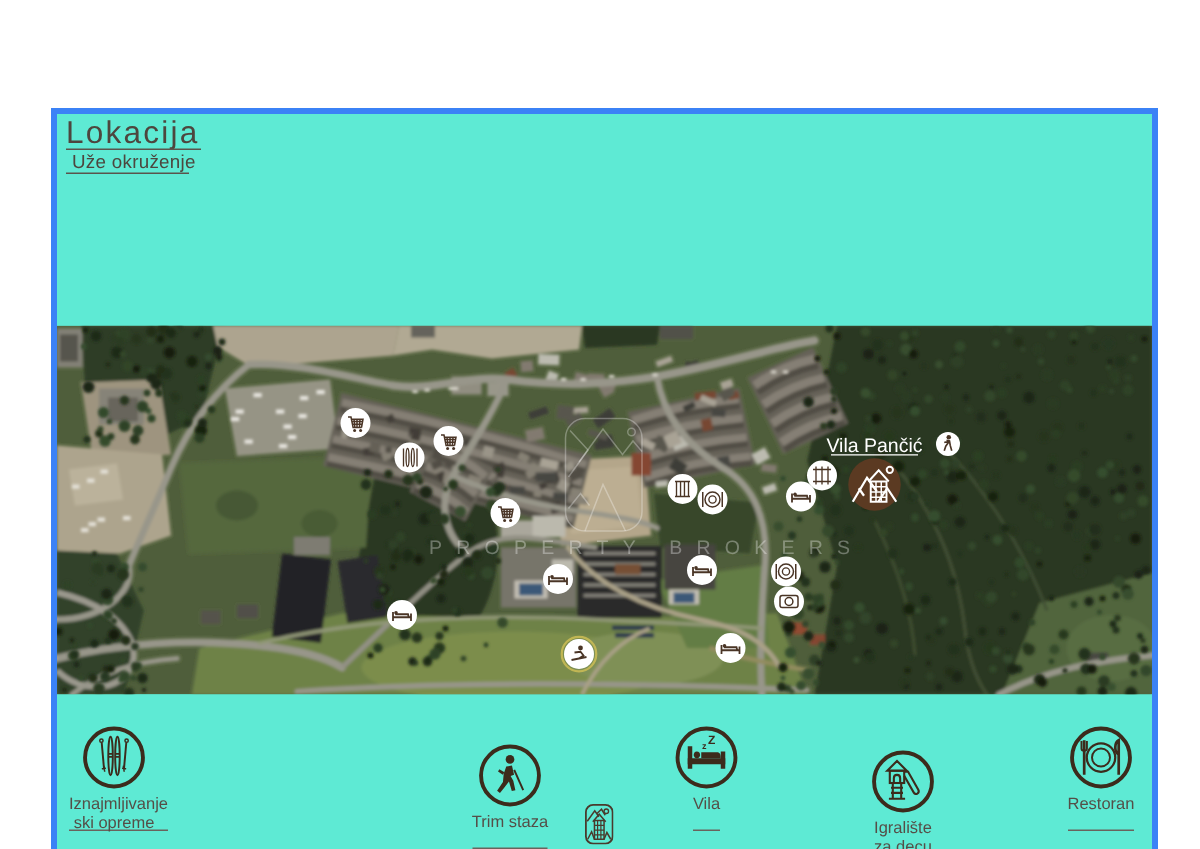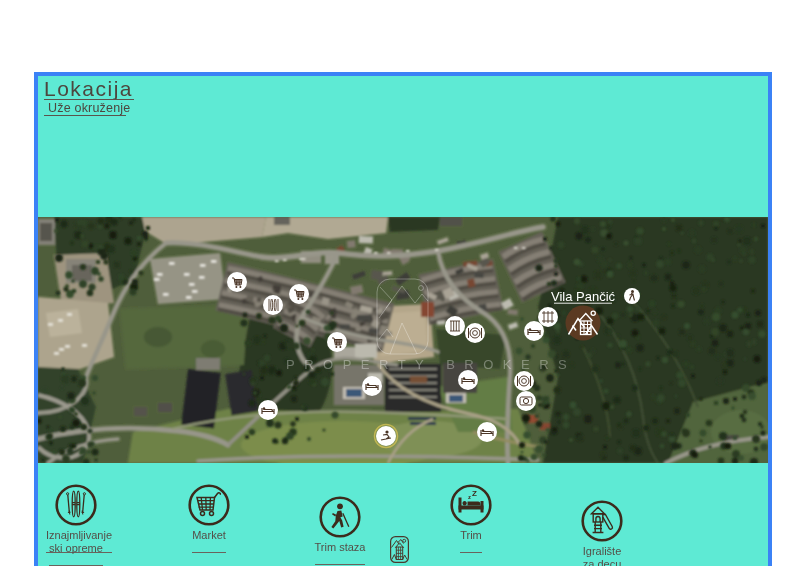--- a/index.html
+++ b/index.html
@@ -1004,34 +1004,20 @@
           <path d="M30.2,12 L28.7,29" stroke-width="1.3"></path>
           <path d="M27.4,29.2 L30.1,29.5 M28.2,27.5 L28.8,31.5" stroke-width="1"></path>
           <path d="M19.7,8.2 C17.7,8.2 17.7,33.8 19.7,33.8 C21.7,33.8 21.7,8.2 19.7,8.2 Z" stroke-width="1.3"></path>
           <path d="M24.3,8.2 C22.3,8.2 22.3,33.8 24.3,33.8 C26.3,33.8 26.3,8.2 24.3,8.2 Z" stroke-width="1.3"></path>
           <path d="M18.2,19.6 L21.2,19.6 M18.2,21.6 L21.2,21.6 M22.8,19.6 L25.8,19.6 M22.8,21.6 L25.8,21.6" stroke-width="1.1"></path>
         </g>
       </svg>
       <div class="txt"><span>Iznajmljivanje</span><br><span>ski opreme</span></div>
     </div>
 
-    <div class="leg" style="left:141px;top:20px;width:60px;">
-      <svg width="44" height="44" viewBox="0 0 44 44">
-        <circle cx="22" cy="22" r="19.3" fill="none" stroke="#3c2b1c" stroke-width="2.6"></circle>
-        <g stroke="#3c2b1c" fill="none" stroke-width="1.5">
-          <path d="M10,14.5 L27.5,14.5 L26,27 L13,27 Z"></path>
-          <path d="M10.8,17.7 L27.1,17.7 M11.2,21 L26.7,21 M11.6,24.2 L26.3,24.2" stroke-width="1.3"></path>
-          <path d="M14.2,14.5 L15.5,27 M18.8,14.5 L19.2,27 M23.4,14.5 L23,27" stroke-width="1.3"></path>
-          <path d="M27.5,14.5 L30.5,10.5 C31.8,8.9 33.8,10 33.3,11.8"></path>
-        </g>
-        <circle cx="15.5" cy="30.5" r="2" stroke="#3c2b1c" stroke-width="1.5" fill="none"></circle>
-        <circle cx="24.5" cy="30.5" r="2" stroke="#3c2b1c" stroke-width="1.5" fill="none"></circle>
-      </svg>
-      <div class="txt"><span>Market</span></div>
-    </div>
 
     <div class="leg" style="left:272px;top:32px;width:60px;">
       <svg width="44" height="44" viewBox="0 0 44 44">
         <circle cx="22" cy="22" r="19.3" fill="none" stroke="#3c2b1c" stroke-width="2.6"></circle>
         <g fill="#3c2b1c">
           <circle cx="22" cy="11.3" r="2.9"></circle>
           <path d="M19.5,16 L23.3,15.4 L24.7,21.5 L22.4,22.3 L24.2,25.5 L25.6,31.8 L23.2,32.4 L21.3,26 L18,30.3 L15.3,33.6 L13.4,32.1 L17.3,26.3 L17.8,20.8 Z"></path>
           <path d="M17.2,21.5 L14,19.3 L14.9,17.9 L18.3,19.8 Z"></path>
         </g>
         <path d="M24.8,18.2 L30.8,31.8" stroke="#3c2b1c" stroke-width="1.3" fill="none"></path>
@@ -1045,37 +1031,50 @@
         <g fill="#3c2b1c">
           <rect x="9.5" y="14.5" width="3" height="15"></rect>
           <rect x="31.5" y="18" width="3" height="11.5"></rect>
           <rect x="9.5" y="22.5" width="25" height="4"></rect>
           <path d="M15.5,18 C18.5,18 18.5,22.5 15.5,22.5 C12.8,22.5 12.8,18 15.5,18 Z"></path>
           <path d="M18.5,18.5 L29,18.5 C31,18.5 31.5,20 31.5,22.5 L18.5,22.5 Z"></path>
           <text x="19" y="16" font-size="6" font-family="Liberation Sans,sans-serif" font-weight="bold">z</text>
           <text x="23" y="13" font-size="8" font-family="Liberation Sans,sans-serif" font-weight="bold">Z</text>
         </g>
       </svg>
-      <div class="txt"><span>Trim</span></div>
+      <div class="txt"><span>Vila</span></div>
     </div>
 
     <div class="leg" style="left:534px;top:36px;width:60px;">
       <svg width="44" height="44" viewBox="0 0 44 44">
         <circle cx="22" cy="22" r="19.3" fill="none" stroke="#3c2b1c" stroke-width="2.6"></circle>
         <g stroke="#3c2b1c" fill="none" stroke-width="1.4">
           <path d="M11.5,14.8 L18,8.3 L24.5,14.8 Z"></path>
           <rect x="13.2" y="14.8" width="9.6" height="8.2"></rect>
           <path d="M15.2,23 L15.2,33.5 M20.8,23 L20.8,33.5 M14,26.2 L22,26.2 M14,29.6 L22,29.6 M12.6,33.5 L23.4,33.5"></path>
           <path d="M15.9,23 L15.9,19.8 C15.9,16.8 20.1,16.8 20.1,19.8 L20.1,23"></path>
           <path d="M22.8,15.5 L25.4,15.5 L32.2,27.5 C33.3,29.7 30.4,31.4 29.2,29.4 L22.8,18.2"></path>
         </g>
       </svg>
       <div class="txt"><span>Igralište</span><br><span>za decu</span></div>
     </div>
 
+    <div class="leg" style="left:666px;top:20px;width:60px;">
+      <svg width="44" height="44" viewBox="0 0 44 44">
+        <circle cx="22" cy="22" r="19.3" fill="none" stroke="#3c2b1c" stroke-width="2.6"></circle>
+        <circle cx="22" cy="22" r="9.5" stroke="#3c2b1c" stroke-width="1.5" fill="none"></circle>
+        <circle cx="22" cy="22" r="6" stroke="#3c2b1c" stroke-width="1.3" fill="none"></circle>
+        <g stroke="#3c2b1c" fill="none">
+          <path d="M10.8,10.5 L10.8,33.5" stroke-width="1.8"></path>
+          <path d="M9,11 L9,16 C9,18 12.6,18 12.6,16 L12.6,11" stroke-width="1.3"></path>
+          <path d="M33.8,33.5 L33.8,10.5 C31,12 30.5,18 33.8,20" stroke-width="1.8"></path>
+        </g>
+      </svg>
+      <div class="txt"><span>Restoran</span></div>
+    </div>
   </div>
 </div>
 
 <div class="logo">
 <svg width="19" height="27" viewBox="0 0 19 27" xmlns="http://www.w3.org/2000/svg">
   <rect x="0.6" y="0.6" width="17.8" height="25.8" rx="4.8" fill="none" stroke="#4a3a2c" stroke-width="1.2"></rect>
   <path d="M1.5,11.5 L6.5,4.5 L9.3,8.5 M7.8,6.5 L11,3.5 L13.5,7.5" stroke="#4a3a2c" stroke-width="1" fill="none"></path>
   <circle cx="14.2" cy="4.8" r="1.5" stroke="#4a3a2c" stroke-width="0.9" fill="none"></circle>
   <path d="M5.2,11.8 L9.5,6.8 L13.8,11.8" stroke="#4a3a2c" stroke-width="1" fill="none"></path>
   <rect x="6.3" y="11" width="6.4" height="12.5" fill="none" stroke="#4a3a2c" stroke-width="1"></rect>

